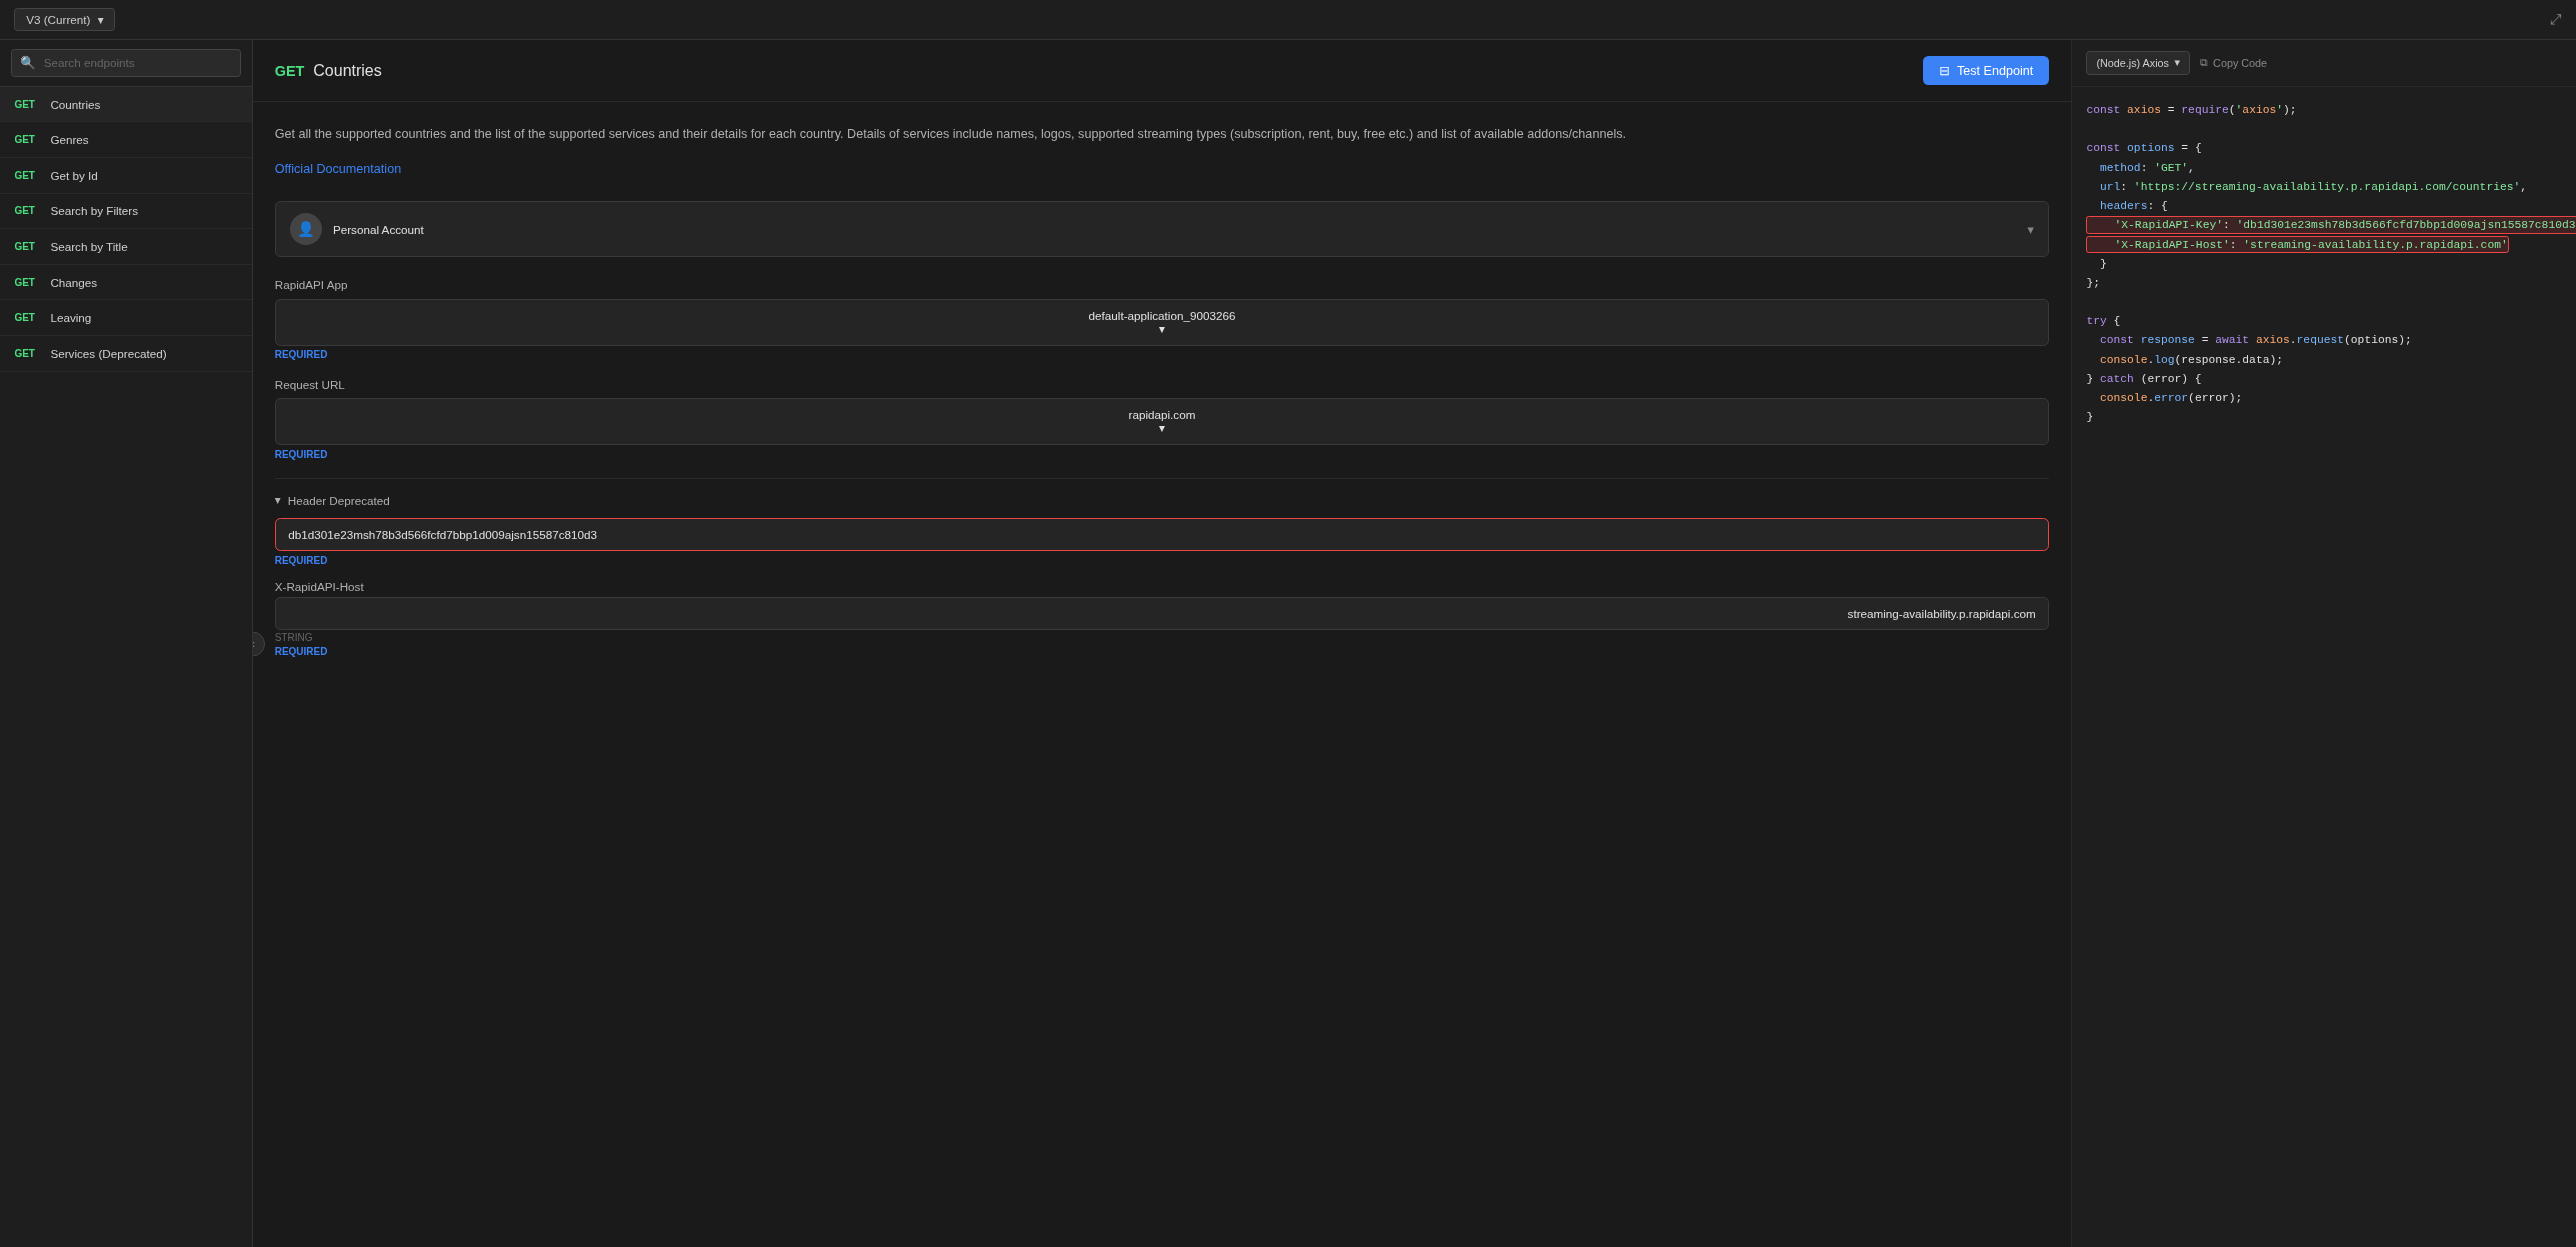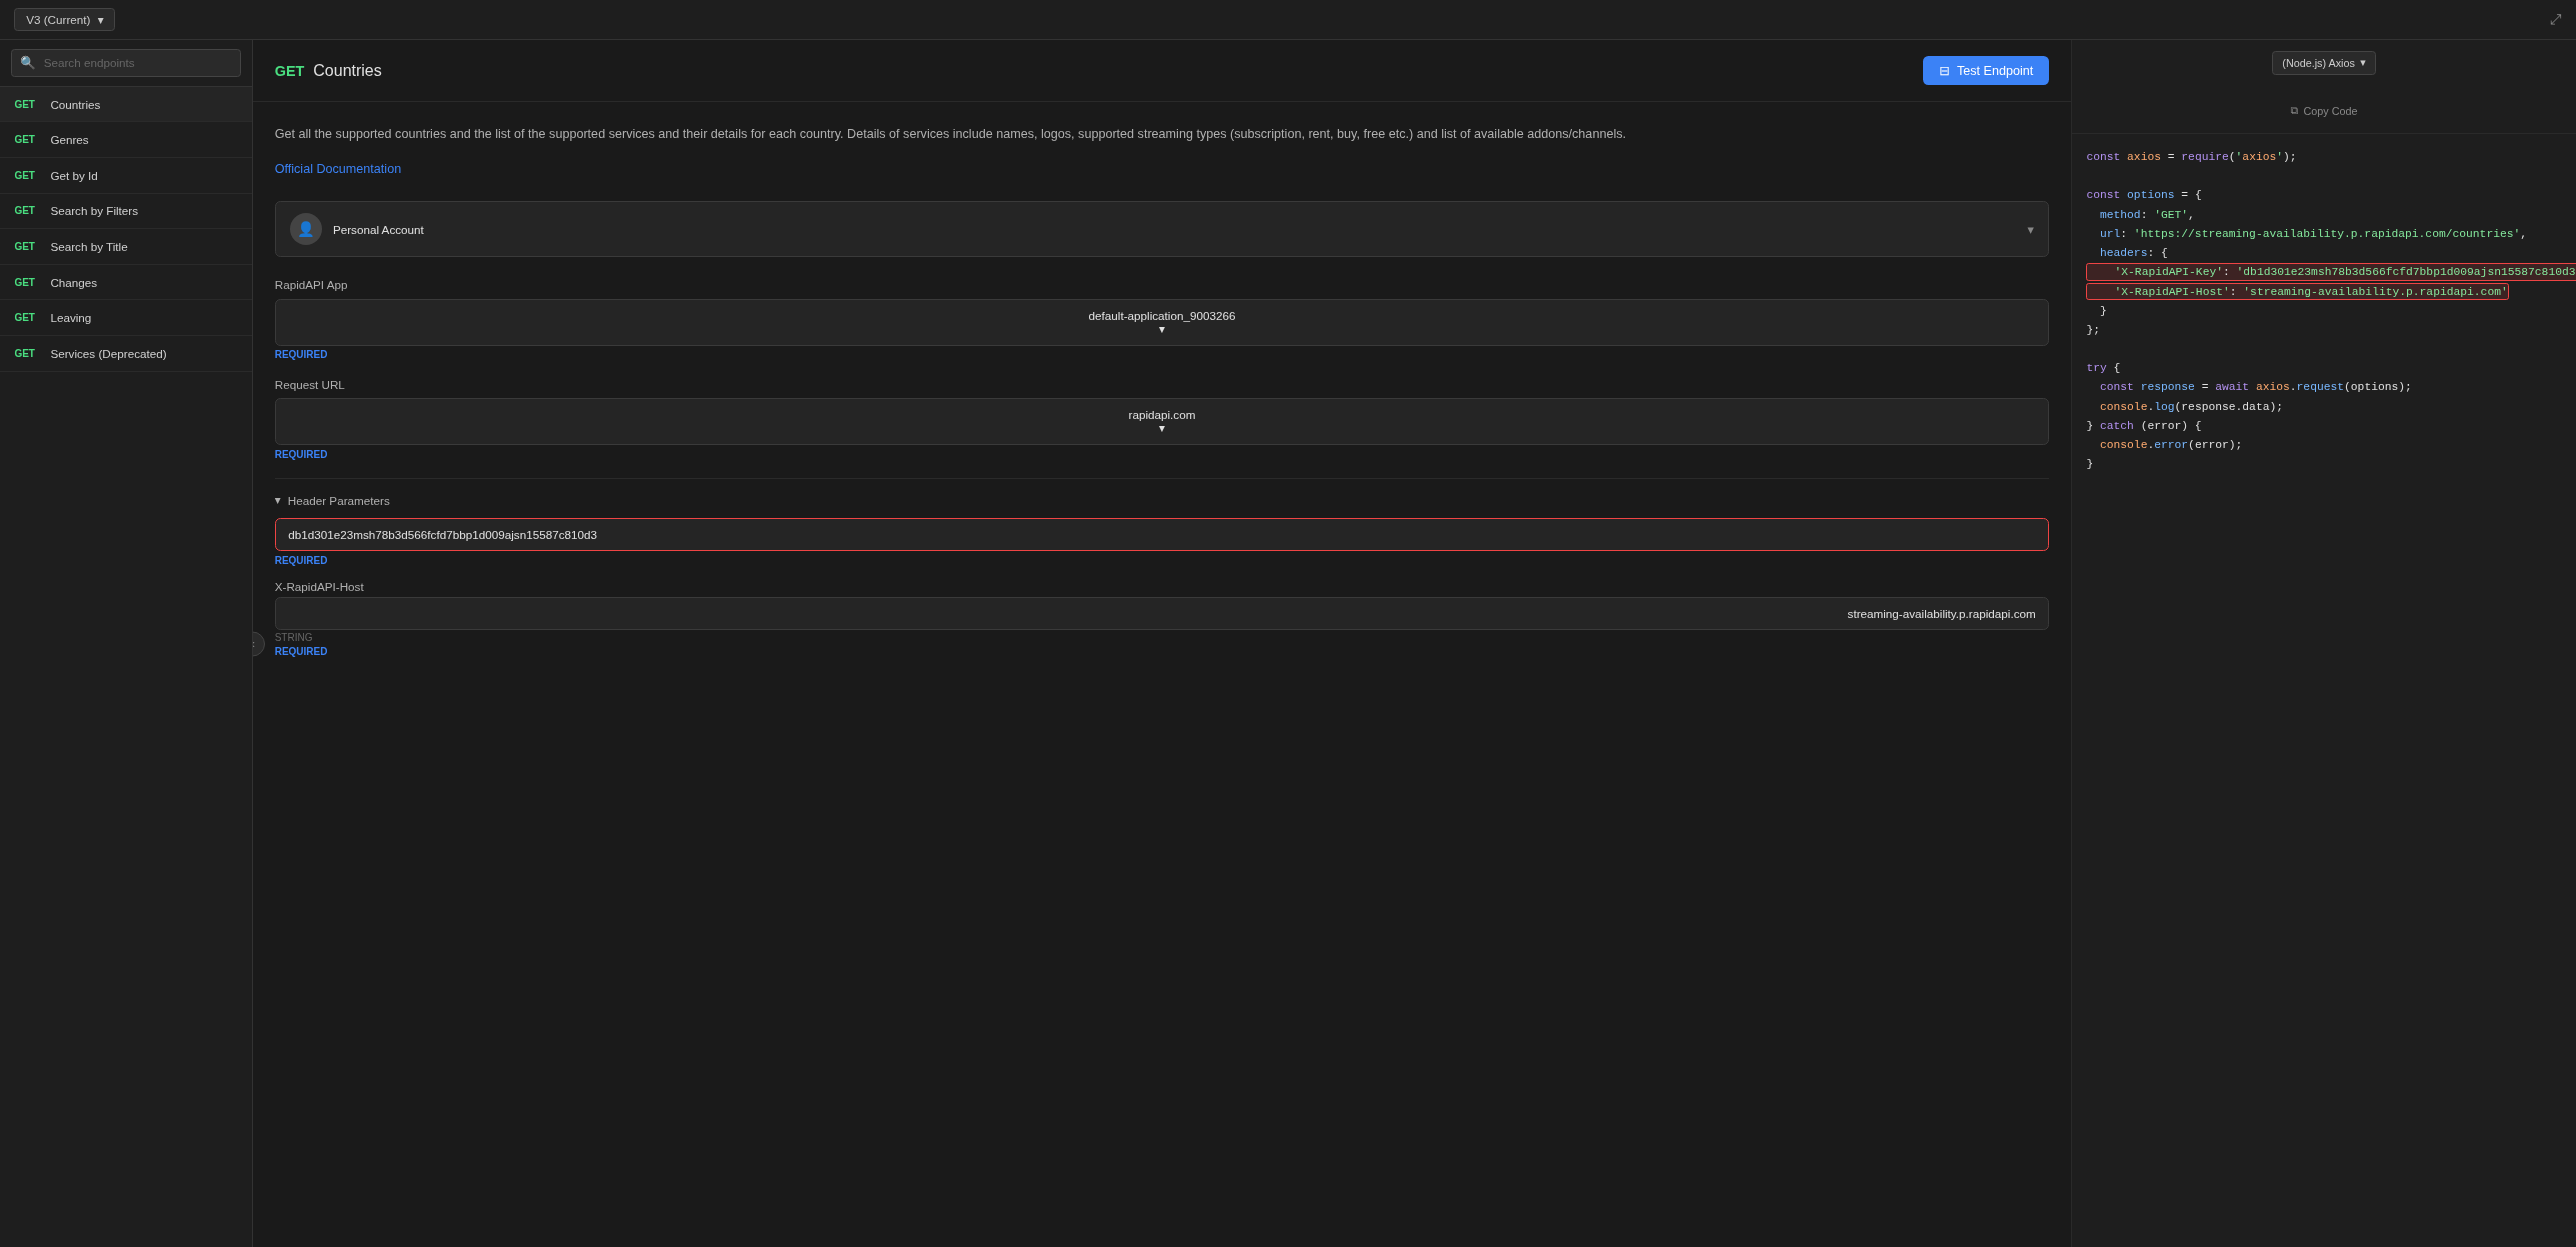--- a/index.html
+++ b/index.html
@@ -384,24 +384,23 @@
     }
 
     .tab-item.active {
       color: #3b82f6;
       border-bottom-color: #3b82f6;
     }
 
     .right-panel-toolbar {
       display: flex;
       align-items: center;
-      gap: 25px;
+      gap: 3px;
       padding: 10.8px 14.4px;
       border-bottom: 0.9px solid #2a2a2a;
-      flex-direction: column;
     }
 
     .language-selector {
       display: flex;
       align-items: center;
       gap: 5.4px;
       background: #2a2a2a;
       border: 0.9px solid #444;
       border-radius: 3.6px;
       padding: 4.5px 9px;
@@ -551,21 +550,21 @@
             <label class="form-label">Request URL</label>
             <div class="form-select">
               <span>rapidapi.com</span>
               <span>▾</span>
             </div>
             <div class="required-label">REQUIRED</div>
           </div>
 
           <div class="section-header">
             <span>▾</span>
-            <span>Header Parameters</span>
+            <span>Header Deprecated</span>
           </div>
 
           <div class="param-row">
             <input class="param-input" type="text" value="db1d301e23msh78b3d566fcfd7bbp1d009ajsn15587c810d3" style="">
             <div class="required-label">REQUIRED</div>
           </div>
 
           <div class="param-row">
             <div class="param-label">X-RapidAPI-Host</div>
             <input class="param-input-normal" type="text" value="streaming-availability.p.rapidapi.com" style="">

